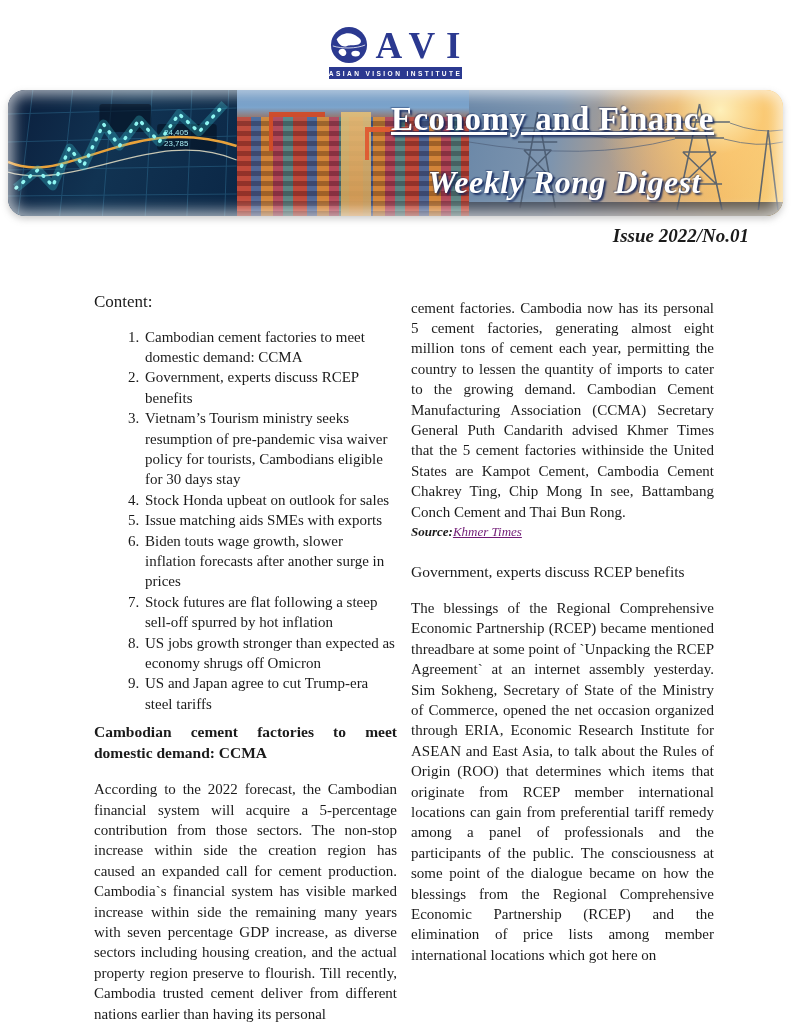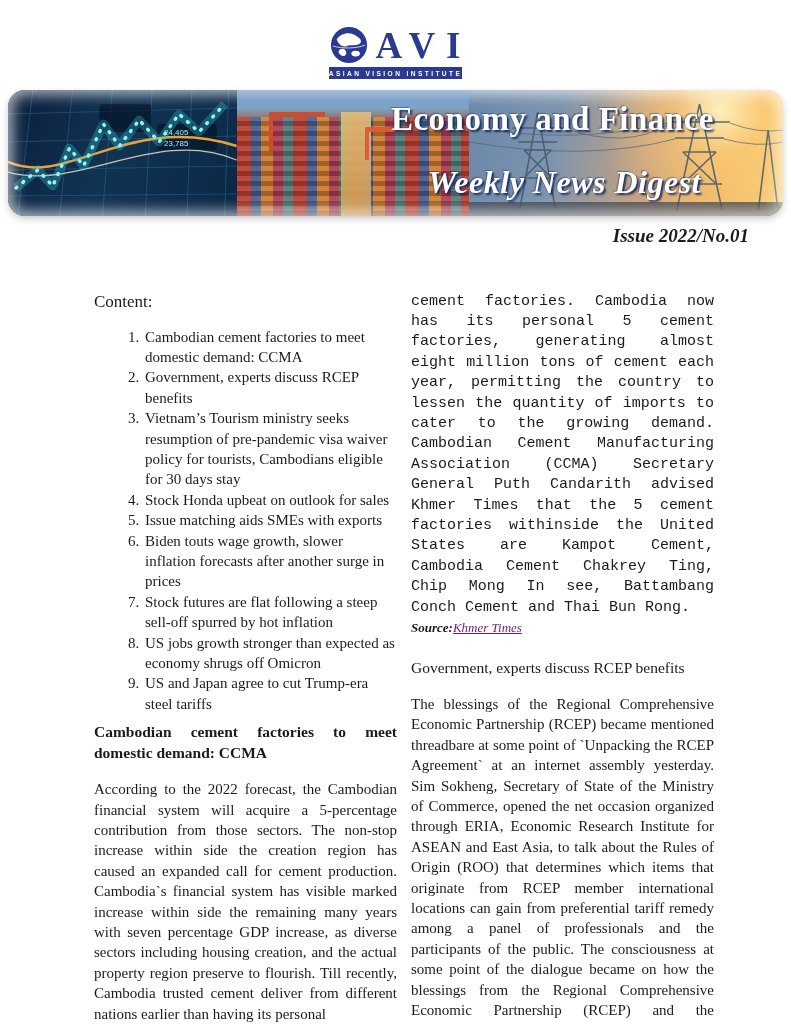--- a/index.html
+++ b/index.html
@@ -34,41 +34,41 @@
   .crane{position:absolute;border-left:4px solid #d14b28;border-top:5px solid #d14b28;opacity:.95;}
   .crane.c1{left:14%;top:18%;width:52px;height:34px;}
   .crane.c2{left:55%;top:30%;width:44px;height:28px;border-color:#e05a31;}
   .panel-power{left:59.5%;width:40.5%;
       background:
         radial-gradient(circle at 80% 16%, rgba(255,243,190,.95) 0%, rgba(255,206,120,.6) 16%, rgba(255,180,90,0) 45%),
         linear-gradient(100deg,#6b88a8 0%,#7d94ae 28%,#c9a37e 58%,#f0b965 80%,#f7d07a 100%);}
   .panel-power svg{width:100%;height:100%;}
   .banner-title{position:absolute;top:11px;right:69px;color:#fff;
       font-size:33px;font-weight:bold;letter-spacing:.5px;
-      text-shadow:2px 2px 2px rgba(18,38,92,.9), -1px -1px 1px rgba(18,38,92,.45);}
+      text-shadow:2px 2px 2px rgba(18,38,92,.9), -1px -1px 1px rgba(18,38,92,.45);text-decoration:underline;}
   .banner-subtitle{position:absolute;top:74px;right:82px;color:#fff;
       font-size:32px;font-weight:bold;font-style:italic;letter-spacing:.5px;
       text-shadow:2px 2px 2px rgba(18,38,92,.9), -1px -1px 1px rgba(18,38,92,.45);}
   .banner-vignette{position:absolute;inset:0;border-radius:17px;pointer-events:none;
       box-shadow:inset 0 0 14px 5px rgba(255,255,255,.65);}
 
   
   .issue{margin:9px 42px 12px 0;text-align:right;font-size:19px;font-weight:bold;font-style:italic;}
 
   
   .columns{display:flex;gap:14px;padding:33px 0 0 94px;}
   .col{width:303px;}
   .content-heading{margin:0 0 15px;font-size:17px;font-weight:normal;}
   .toc{margin:0;padding-left:49px;}
   .toc li{font-size:15px;line-height:20.4px;padding-left:2px;}
   .article-heading{margin:7px 0 0;font-size:15.5px;text-align:justify;line-height:21px;}
   .article-heading.bold{font-weight:bold;}
   .article-heading.normal{font-weight:normal;margin-top:21px;}
   .body-text{margin:16px 0 0;font-size:15px;line-height:20.4px;text-align:justify;}
-  .body-text.first{margin-top:0;font-family:Liberation Mono, monospace;}
+  .body-text.first{margin-top:6px;}
   .source-line{margin:1px 0 0;font-size:13px;font-style:italic;line-height:17px;}
   .source-label{font-weight:bold;margin-right:0;}
   .source-link{color:#701a75;text-decoration:underline;cursor:pointer;}
 </style>
 </head>
 <body>
 
 <div class="page">
 
   <header class="masthead">
@@ -134,21 +134,21 @@
           <path d="M96,38 Q160,60 204,34"></path>
           <path d="M266,33 Q295,44 320,40"></path>
           <path d="M0,52 Q120,72 210,49"></path>
           <path d="M260,49 Q295,58 320,52"></path>
         </g>
         <rect x="0" y="112" width="320" height="14" fill="rgba(55,60,72,.75)"></rect>
       </svg>
     </div>
 
     <div class="banner-title">Economy and Finance</div>
-    <div class="banner-subtitle">Weekly News Digest</div>
+    <div class="banner-subtitle">Weekly Rong Digest</div>
     <div class="banner-vignette"></div>
   </div>
 
   <div class="issue">Issue 2022/No.01</div>
 
   <main class="columns">
     <section class="col">
       <h2 class="content-heading">Content:</h2>
       <ol class="toc">
           <li>Cambodian cement factories to meet domestic demand: CCMA</li>

